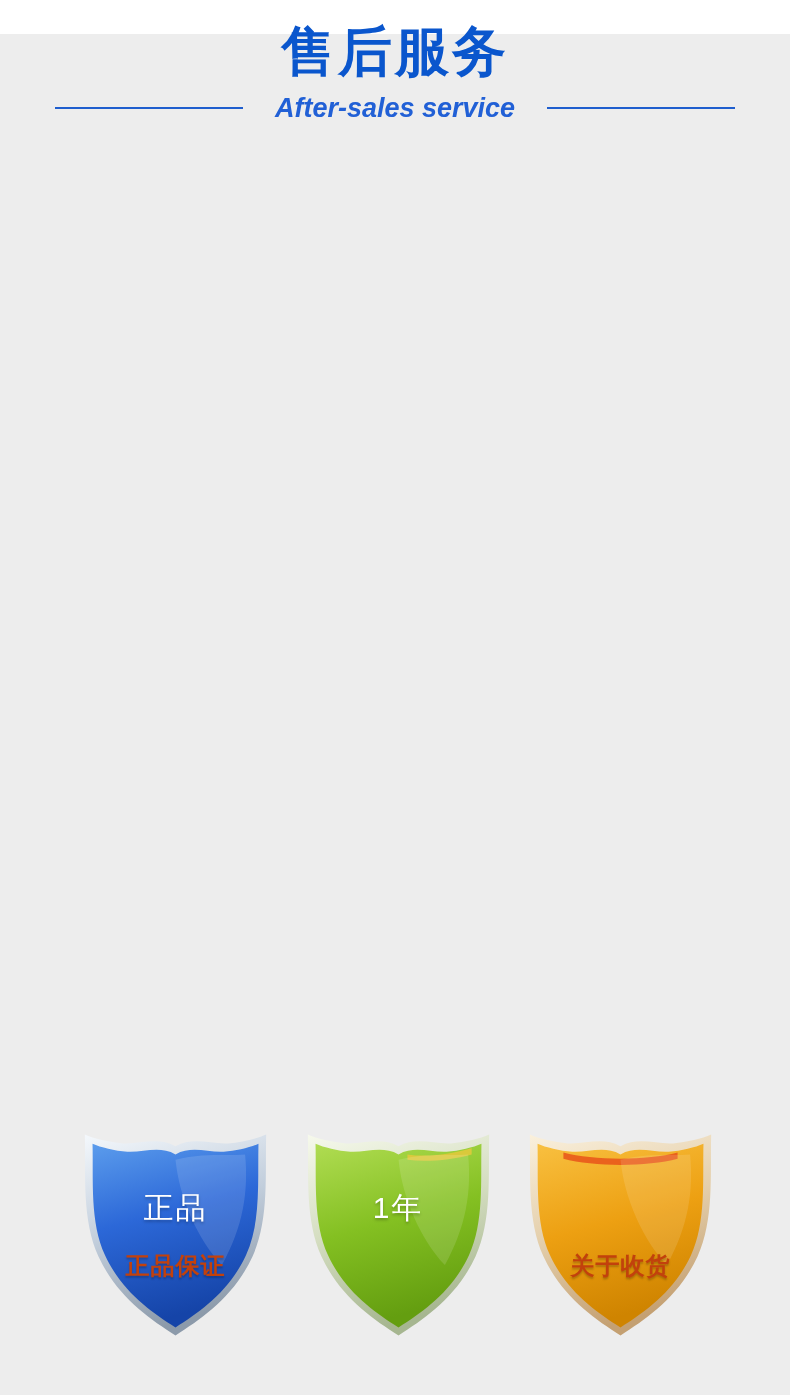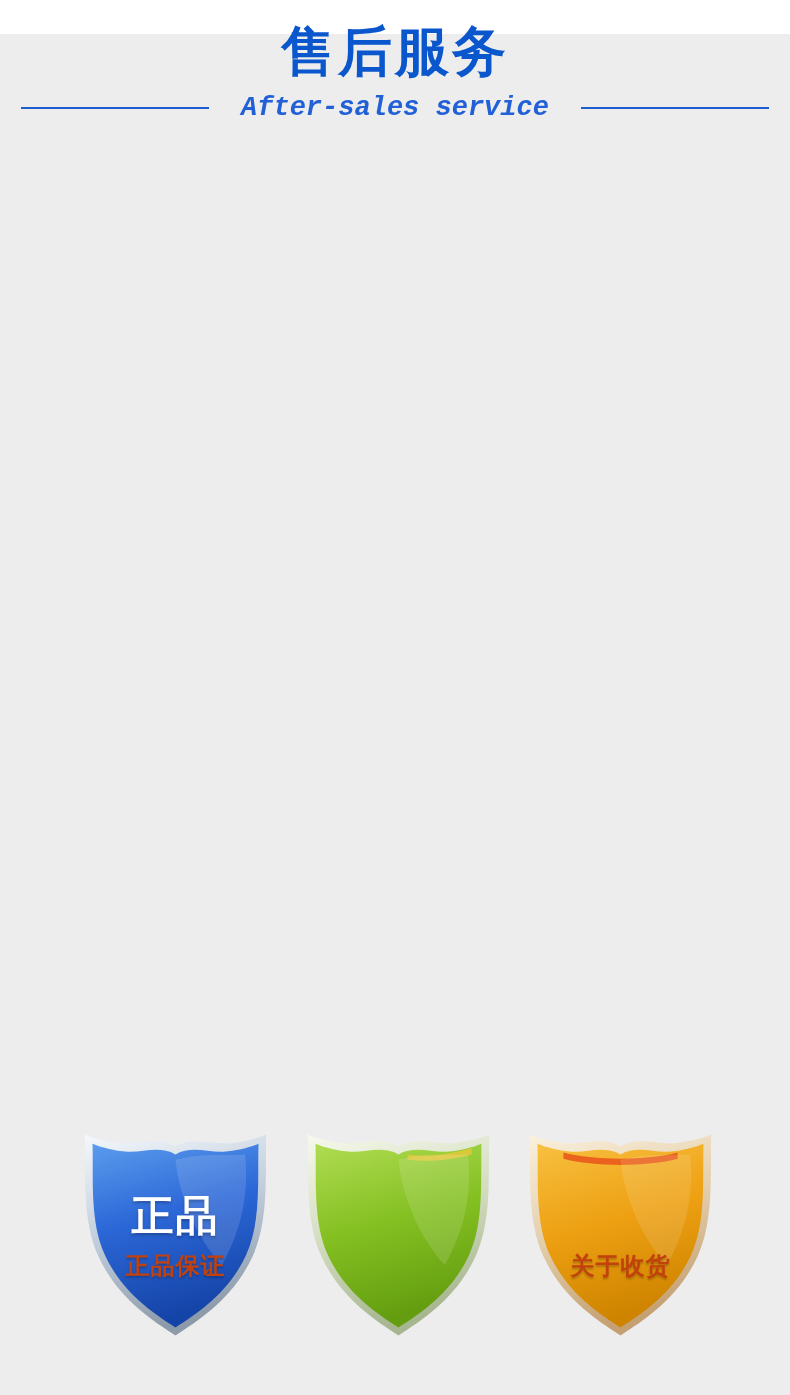--- a/index.html
+++ b/index.html
@@ -6,21 +6,21 @@
   html,body { width:790px; background:#ffffff; }
   body { font-family:"Liberation Sans","DejaVu Sans",sans-serif; }
   .page { position:relative; width:790px; height:1395px; background:#ffffff; overflow:hidden; }
   .gray-panel { position:absolute; top:34px; left:0; width:790px; height:1361px; background:#ededed; }
 
   
   .header { position:relative; padding-top:20px; text-align:center; }
   .page-title { font-size:54px; font-weight:bold; color:#0a56cd; letter-spacing:3px; line-height:1.15; }
   .subtitle-row { display:flex; align-items:center; justify-content:center; margin-top:8px; height:36px; }
   .divider-line { height:2px; width:188px; background:#1f5ece; }
-  .subtitle { font-family:Liberation Mono, monospace; font-style:italic; font-weight:bold;
+  .subtitle { font-family:Liberation Sans, sans-serif; font-style:italic; font-weight:bold;
               color:#2160d6; font-size:27px; margin:0 32px; white-space:nowrap; }
 
   
   .sections { margin-top:26px; padding-left:52px; padding-right:50px; }
   .section { display:flex; height:145px; margin-bottom:26px; }
   .section-label { width:64px; min-width:64px; background:#ffffff; border-radius:10px;
                    display:flex; align-items:center; justify-content:center; margin-right:10px; }
   .section-label span { writing-mode:vertical-rl; text-orientation:upright;
                         font-size:24px; color:#404040; letter-spacing:6px; }
   .section-body { flex:1; background:#ffffff; border-radius:10px; display:flex; align-items:center;
@@ -37,21 +37,21 @@
                   font-size:21px; line-height:44px; height:44px; padding:0 26px; border-radius:22px;
                   letter-spacing:1px; }
   .english-tagline { margin-top:8px; text-align:center; font-family:"DejaVu Serif","Liberation Serif",serif;
                      font-style:italic; font-weight:bold; font-size:20px; color:#3d3d3d; line-height:1.25; }
 
   
   .badges-row { display:flex; justify-content:space-between; margin-top:18px; padding:0 72px 0 78px; }
   .badge { position:relative; width:195px; height:208px; }
   .badge svg { position:absolute; top:0; left:0; width:195px; height:208px; }
   .badge-title { position:absolute; top:56px; left:0; width:100%; text-align:center;
-                 font-size:42px; font-weight:bold; color:#ffffff; letter-spacing:2px;
+                 font-size:30px; font-weight:normal; color:#ffffff; letter-spacing:2px;
                  text-shadow:0 2px 3px rgba(0,0,0,0.25); }
   .badge-subtitle { position:absolute; top:118px; left:0; width:100%; text-align:center;
                     font-size:24px; font-weight:bold; color:#c2410c; letter-spacing:1px;
                     text-shadow:0 2px 2px rgba(0,0,0,0.22); }
 </style>
 </head>
 <body>
 
 <div class="page">
   <div class="gray-panel"></div>
@@ -153,20 +153,21 @@
               <stop offset="1" stop-color="#649e10"></stop>
           </linearGradient>
         </defs>
         <path fill="url(#rimGreen)" d="M100,14 C82,4 64,12 46,11 C32,10 16,6 7,2 C8,44 4,90 21,127 C40,168 72,190 100,208 C128,190 160,168 179,127 C196,90 192,44 193,2 C184,6 168,10 154,11 C136,12 118,4 100,14 Z"></path>
         <g transform="translate(8.5,9.5) scale(0.915)">
           <path fill="url(#bodyGreen)" d="M100,14 C82,4 64,12 46,11 C32,10 16,6 7,2 C8,44 4,90 21,127 C40,168 72,190 100,208 C128,190 160,168 179,127 C196,90 192,44 193,2 C184,6 168,10 154,11 C136,12 118,4 100,14 Z"></path>
           <path fill="#e8c83c" opacity="0.8" d="M110,14 C135,18 165,12 182,7 L182,14 C160,20 132,23 110,20 Z"></path>
           <path fill="#ffffff" opacity="0.13" d="M100,20 C130,12 160,16 178,14 C182,55 176,95 152,138 C125,110 104,62 100,20 Z"></path>
         </g>
       </svg>
+      <div class="badge-title">1年</div>
     </div>
 
     <div class="badge">
       <svg viewBox="0 0 200 212">
         <defs>
           <linearGradient id="rimOrange" x1="0" y1="0" x2="0.3" y2="1">
             <stop offset="0" stop-color="#faf0dc"></stop>
               <stop offset="0.5" stop-color="#e4cfac"></stop>
               <stop offset="1" stop-color="#c4a072"></stop>
           </linearGradient>

